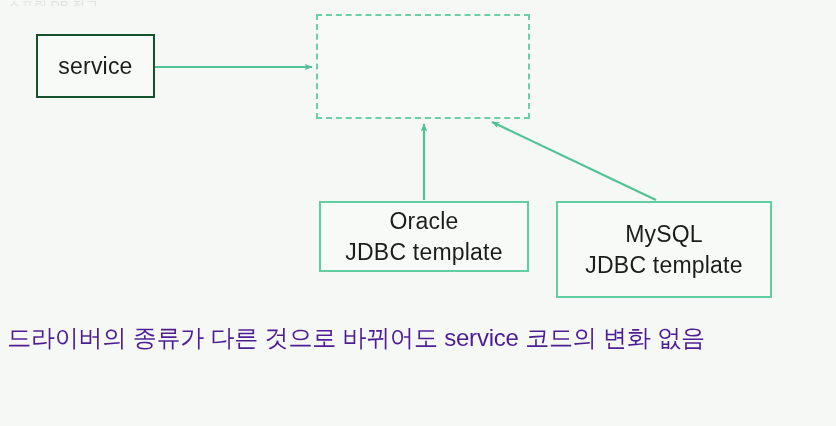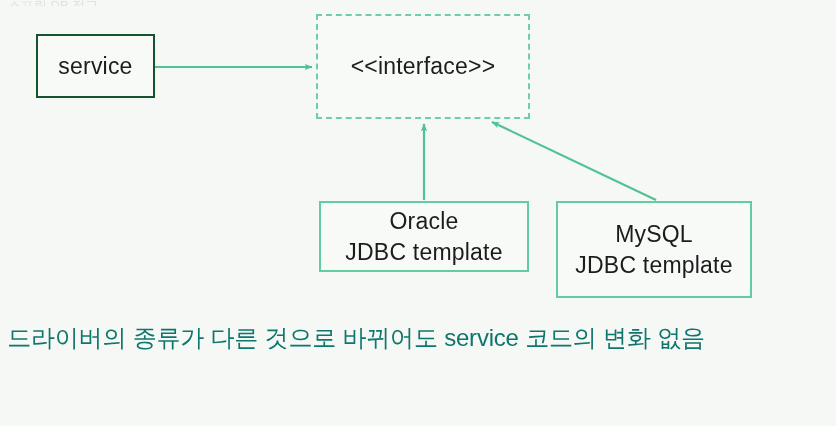--- a/index.html
+++ b/index.html
@@ -61,34 +61,34 @@
     top: 201px;
     width: 210px;
     height: 71px;
     border: 2px solid #62cda0;
     font-size: 23px;
   }
   
   #node-mysql {
     left: 556px;
     top: 201px;
-    width: 196px;
+    width: 216px;
     height: 97px;
     border: 2px solid #62cda0;
     font-size: 23px;
   }
   
   #caption {
     position: absolute;
     left: 0;
     top: 322px;
     width: 712px;
     text-align: center;
     font-size: 24px;
-    color: #0f766e;
+    color: #4c1d95;
     letter-spacing: -0.2px;
     white-space: nowrap;
   }
   
   #top-sliver {
     position: absolute;
     left: 8px;
     top: 0px;
     width: 120px;
     height: 6px;
@@ -122,21 +122,20 @@
   </g>
 </svg>
 
 <div id="top-sliver">스프링 DB 접근</div>
 
 <div class="node" id="node-service">
   <span class="line">service</span>
 </div>
 
 <div class="node" id="node-interface">
-  <span class="line">&lt;&lt;interface&gt;&gt;</span>
 </div>
 
 <div class="node" id="node-oracle">
   <span class="line">Oracle</span>
   <span class="line">JDBC template</span>
 </div>
 
 <div class="node" id="node-mysql">
   <span class="line">MySQL</span>
   <span class="line">JDBC template</span>

